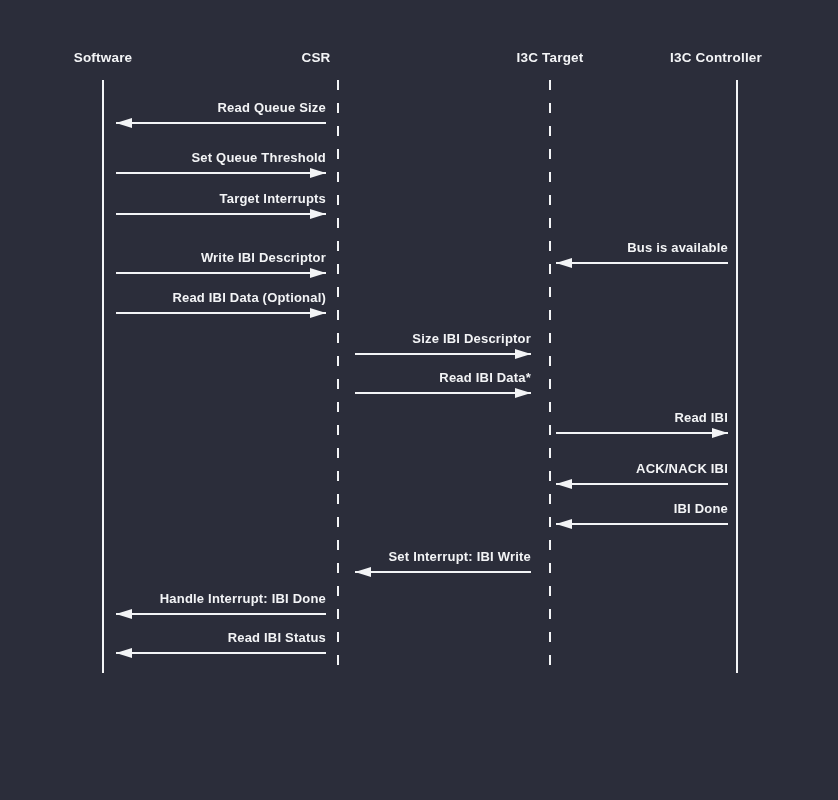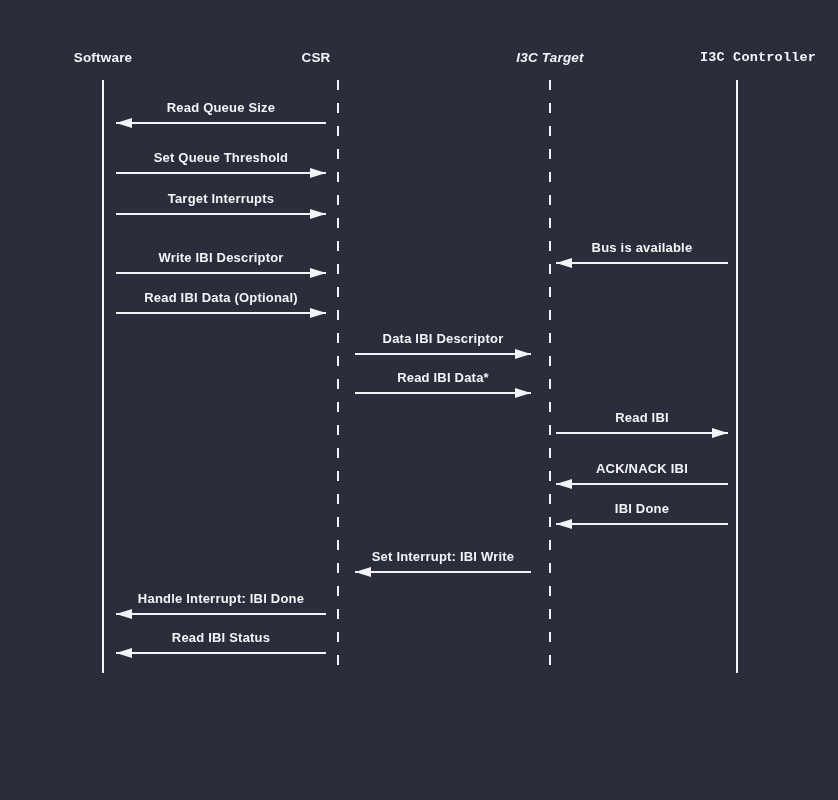--- a/index.html
+++ b/index.html
@@ -39,21 +39,21 @@
       var(--fg) 0px, var(--fg) 10px,
       transparent 10px, transparent 23px
     );
   }
   .msg { position: absolute; height: 0; }
   .msg-label {
     position: absolute;
     left: 0;
     width: 100%;
     bottom: 8px;
-    text-align: center;
+    text-align: right;
     font-size: 13px;
     font-weight: 700;
     letter-spacing: 0.2px;
     white-space: nowrap;
   }
   .msg-line {
     position: absolute;
     left: 0;
     width: 100%;
     top: -1px;
@@ -76,22 +76,22 @@
   .span-b { left: 355px; width: 176px; }  
   .span-c { left: 556px; width: 172px; }  
 </style>
 </head>
 <body>
 
 <div class="canvas">
 
   <div class="actor" style="left:103px;">Software</div>
   <div class="actor" style="left:316px;">CSR</div>
-  <div class="actor" style="left:550px;font-style:italic;">I3C Target</div>
-  <div class="actor" style="left:758px;font-family:Liberation Mono, monospace;">I3C Controller</div>
+  <div class="actor" style="left:550px;">I3C Target</div>
+  <div class="actor" style="left:716px;">I3C Controller</div>
 
   <div class="lifeline solid" style="left:102px;"></div>
   <div class="lifeline dashed" style="left:337px;"></div>
   <div class="lifeline dashed" style="left:549px;"></div>
   <div class="lifeline solid" style="left:736px;"></div>
 
   <div class="msg span-a dir-left" style="top:123px;">
     <div class="msg-label">Read Queue Size</div>
     <div class="msg-line">
         <span class="head"></span>
@@ -127,21 +127,21 @@
   </div>
 
   <div class="msg span-a dir-right" style="top:313px;">
     <div class="msg-label">Read IBI Data (Optional)</div>
     <div class="msg-line">
         <span class="head"></span>
       </div>
   </div>
 
   <div class="msg span-b dir-right" style="top:354px;">
-    <div class="msg-label">Data IBI Descriptor</div>
+    <div class="msg-label">Size IBI Descriptor</div>
     <div class="msg-line">
         <span class="head"></span>
       </div>
   </div>
 
   <div class="msg span-b dir-right" style="top:393px;">
     <div class="msg-label">Read IBI Data*</div>
     <div class="msg-line">
         <span class="head"></span>
       </div>

